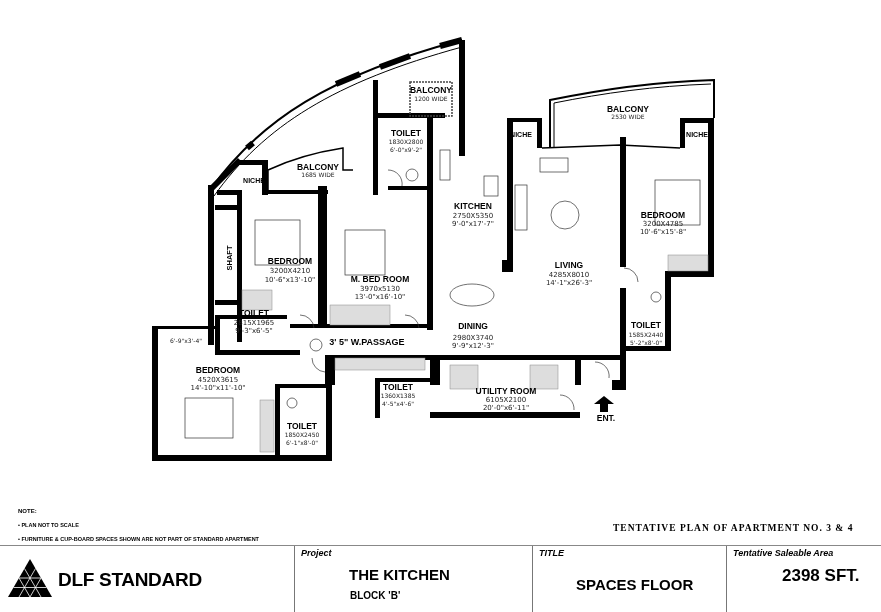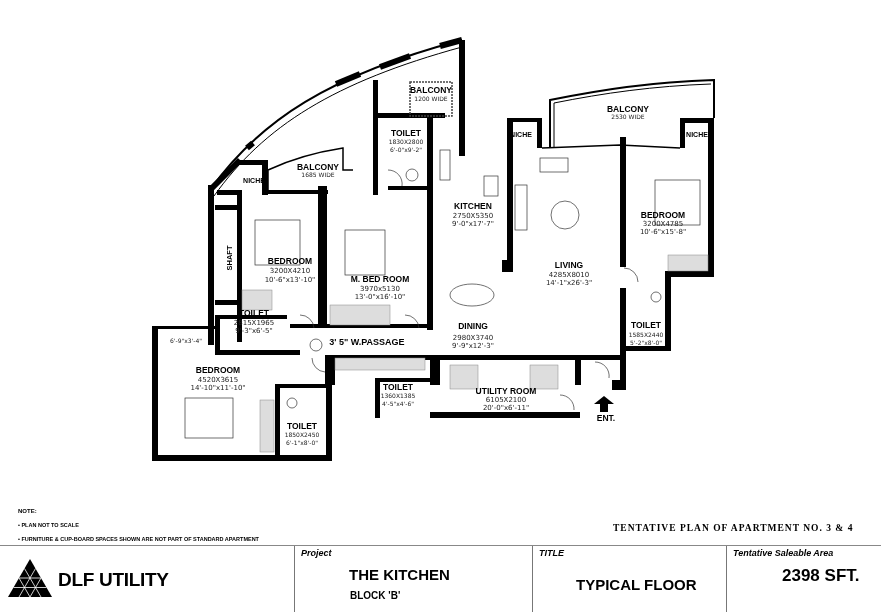--- a/index.html
+++ b/index.html
@@ -243,28 +243,28 @@
       <polygon points="22,0 44,38 0,38" fill="#000"></polygon>
       <g stroke="#fff" stroke-width="0.8">
         <line x1="11" y1="19" x2="33" y2="19"></line>
         <line x1="5.5" y1="28.5" x2="38.5" y2="28.5"></line>
         <line x1="11" y1="19" x2="22" y2="38"></line>
         <line x1="33" y1="19" x2="22" y2="38"></line>
         <line x1="16.5" y1="9.5" x2="33" y2="38"></line>
         <line x1="27.5" y1="9.5" x2="11" y2="38"></line>
       </g>
     </svg>
-    <div class="company">DLF UTILITY</div>
+    <div class="company">DLF STANDARD</div>
   </div>
   <div class="cell c2">
     <div class="cap">Project</div>
     <div class="proj">THE KITCHEN</div>
     <div class="block">BLOCK 'B'</div>
   </div>
   <div class="cell c3">
     <div class="cap">TITLE</div>
-    <div class="ttl">TYPICAL FLOOR</div>
+    <div class="ttl">SPACES FLOOR</div>
   </div>
   <div class="cell c4">
     <div class="cap">Tentative Saleable Area</div>
     <div class="area">2398 SFT.</div>
   </div>
 </div>
 
 </body></html>

